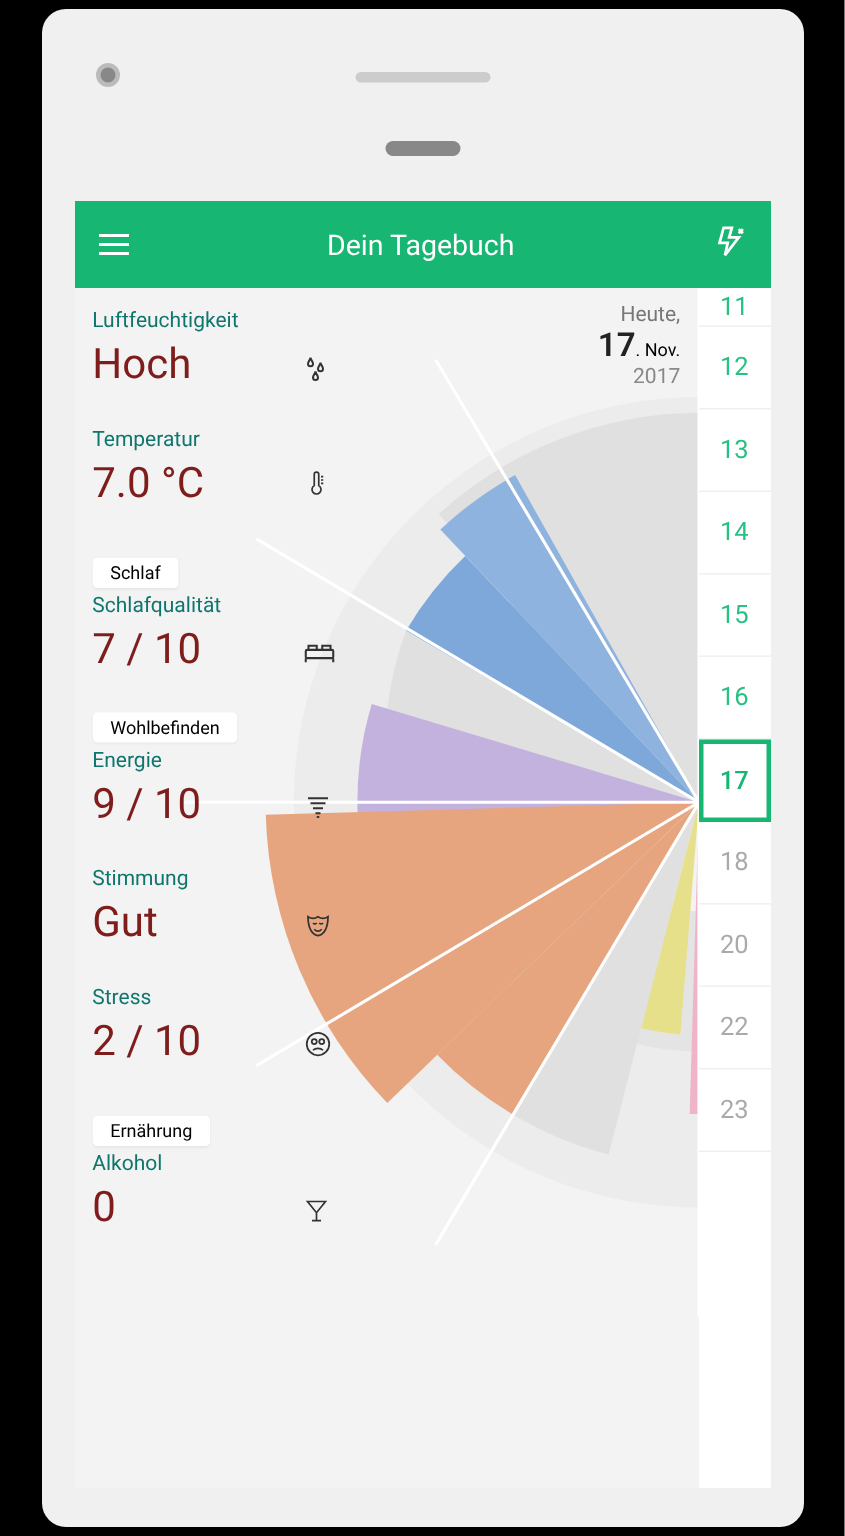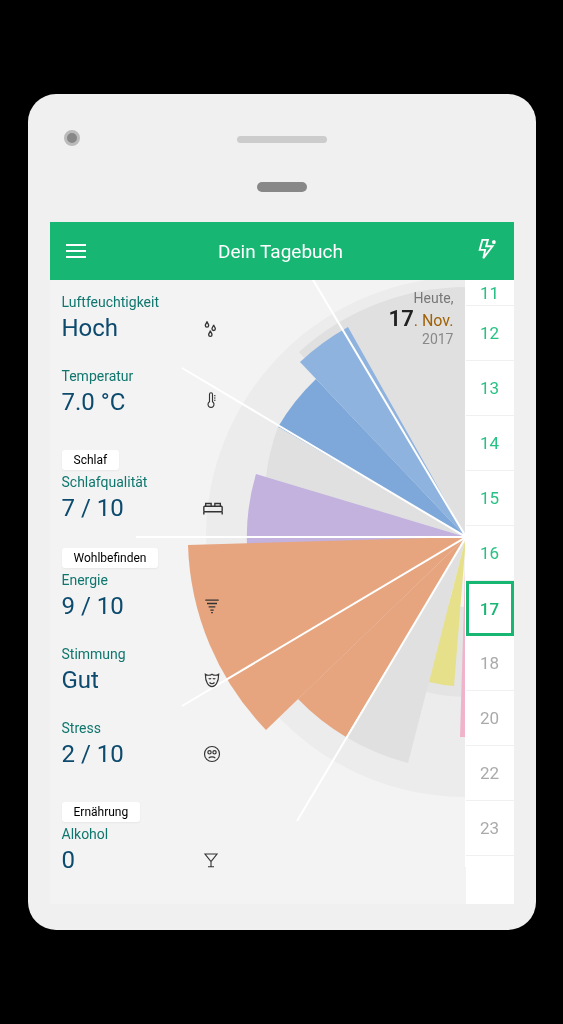--- a/index.html
+++ b/index.html
@@ -1,22 +1,22 @@
 <!DOCTYPE html>
 <html><head>
 <meta charset="utf-8">
 <style>
 * { margin: 0; padding: 0; box-sizing: border-box; font-family: -apple-system, BlinkMacSystemFont, "Segoe UI", Roboto, sans-serif; }
 body { background: #000; width: 563px; height: 1024px; display: flex; align-items: center; justify-content: center; }
 
 .phone {
   width: 508px;
-  height: 836px;
+  height: 1012px;
   background: #f0f0f0;
-  border-radius: 28px;
+  border-radius: 16px;
   padding: 32px;
   position: relative;
   box-shadow: 0 4px 20px rgba(0,0,0,0.3);
 }
 
 .camera { position: absolute; top: 36px; left: 36px; width: 16px; height: 16px; border-radius: 50%; background: #888; border: 3px solid #bbb; }
 .speaker-top { position: absolute; top: 42px; left: 50%; transform: translateX(-50%); width: 90px; height: 7px; border-radius: 4px; background: #ccc; }
 .speaker-mid { position: absolute; top: 88px; left: 50%; transform: translateX(-50%); width: 50px; height: 10px; border-radius: 6px; background: #888; }
 
 .screen {
@@ -42,21 +42,21 @@
 .appbar .title { flex: 1; text-align: center; font-size: 19px; font-weight: 400; }
 .hamburger { width: 20px; height: 14px; display: flex; flex-direction: column; justify-content: space-between; }
 .hamburger span { display: block; height: 2px; background: #fff; }
 .bolt svg { width: 22px; height: 22px; fill: none; stroke: #fff; stroke-width: 2; }
 
 .content { position: absolute; top: 58px; left: 0; right: 0; bottom: 0; }
 
 .date-block { position: absolute; top: 10px; right: 60px; text-align: right; color: #444; z-index: 5; }
 .date-block .heute { font-size: 14px; color: #777; }
 .date-block .day  { font-size: 22px; font-weight: 600; color: #222; display: inline; }
-.date-block .mon  { font-size: 16px; color: #a16207; display: inline; }
+.date-block .mon  { font-size: 12px; color: #000000; display: inline; }
 .date-block .year { font-size: 14px; color: #888; }
 
 .radial { position: absolute; top: 0; left: 0; right: 48px; bottom: 0; overflow: hidden; pointer-events: none; }
 
 .day-strip {
   position: absolute;
   right: 0;
   top: 0;
   bottom: 0;
   width: 48px;
@@ -89,21 +89,21 @@
   background: #fff;
   border-radius: 3px;
   padding: 3px 12px;
   font-size: 12px;
   color: #000000;
   margin: 8px 0 4px 0;
   box-shadow: 0 1px 2px rgba(0,0,0,0.05);
 }
 .metric { margin-bottom: 26px; position: relative; }
 .metric .label { font-size: 14px; color: #0f766e; margin-bottom: 4px; }
-.metric .value { font-size: 24px; color: #0c4a6e; font-weight: 400; }
+.metric .value { font-size: 28px; color: #7f1d1d; font-weight: 400; }
 .metric .icon { position: absolute; left: 140px; bottom: 0; color: #555; }
 .metric.tight { margin-bottom: 18px; }
 </style>
 </head>
 <body>
 
 <div class="phone">
   <div class="camera"></div>
   <div class="speaker-top"></div>
   <div class="speaker-mid"></div>

